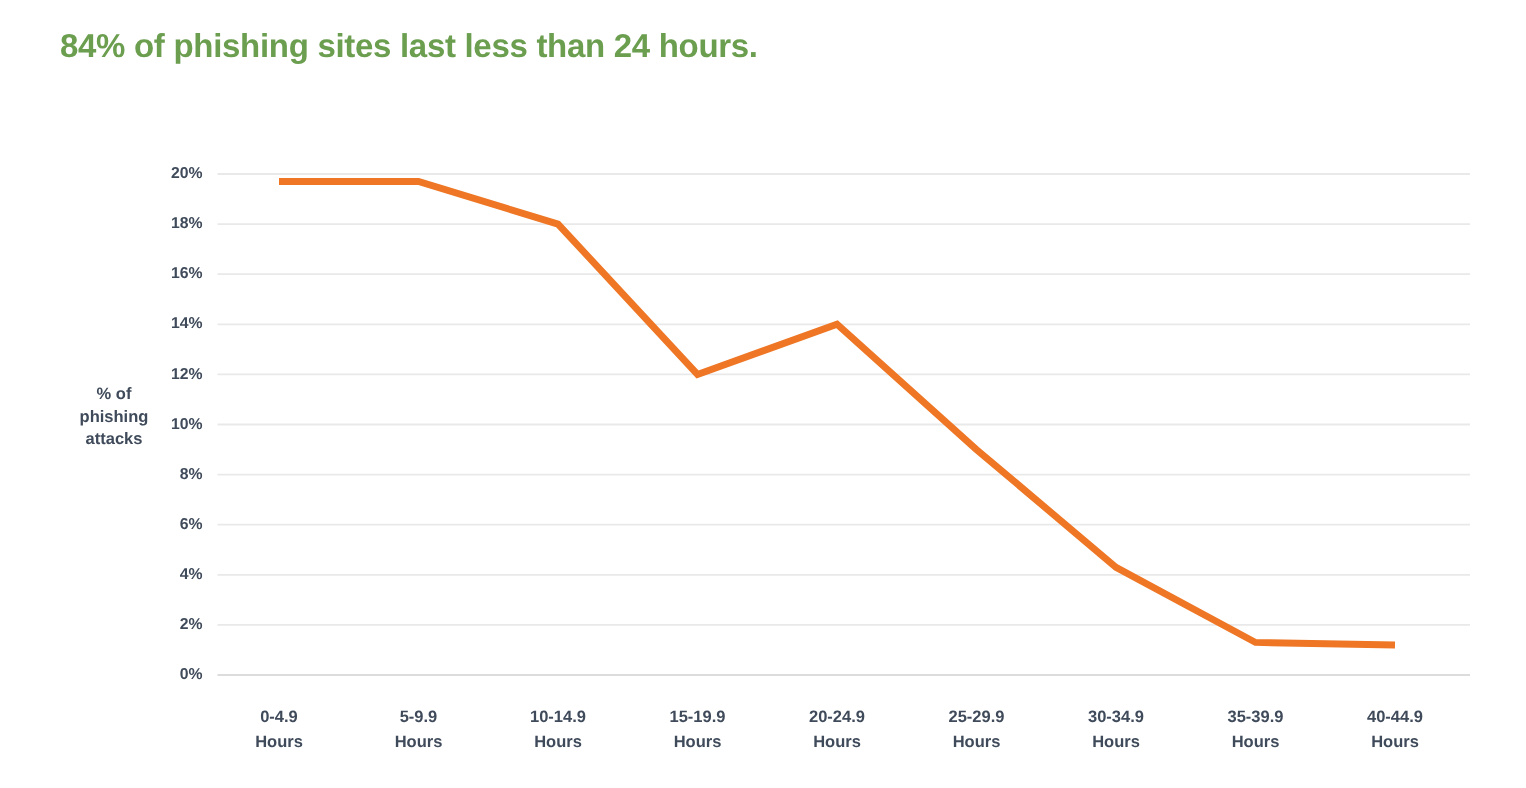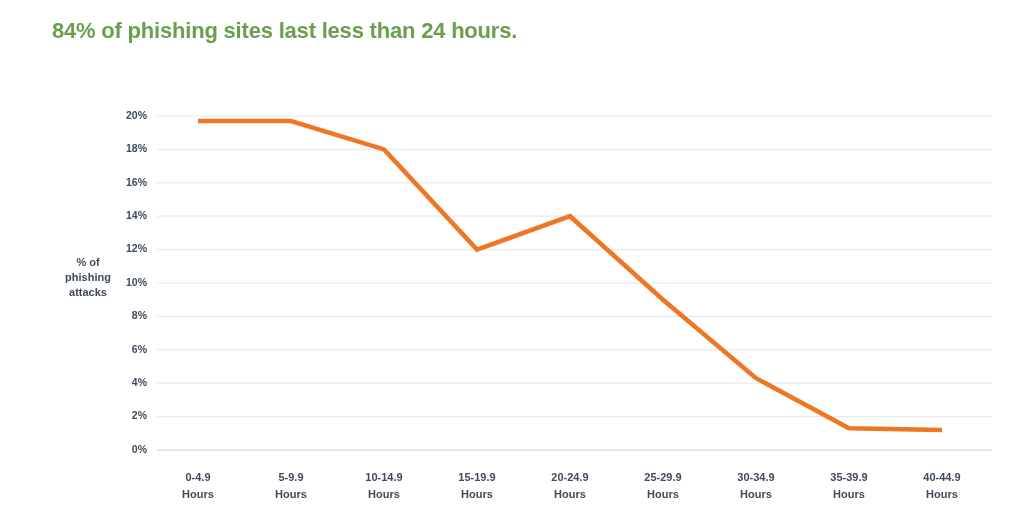--- a/index.html
+++ b/index.html
@@ -9,21 +9,21 @@
   }
   body {
     width: 1017px;
     height: 525px;
     font-family: "Liberation Sans", sans-serif;
     overflow: hidden;
     position: relative;
   }
   #chart-root {
     position: absolute;
-    left: 12px; top: 0;
+    left: 0; top: 0;
     width: 864px;
     height: 525px;
   }
   #chart-title {
     position: absolute;
     left: 40px;
     top: 18px;
     font-size: 22px;
     font-weight: bold;
     color: #6b9e4f;

